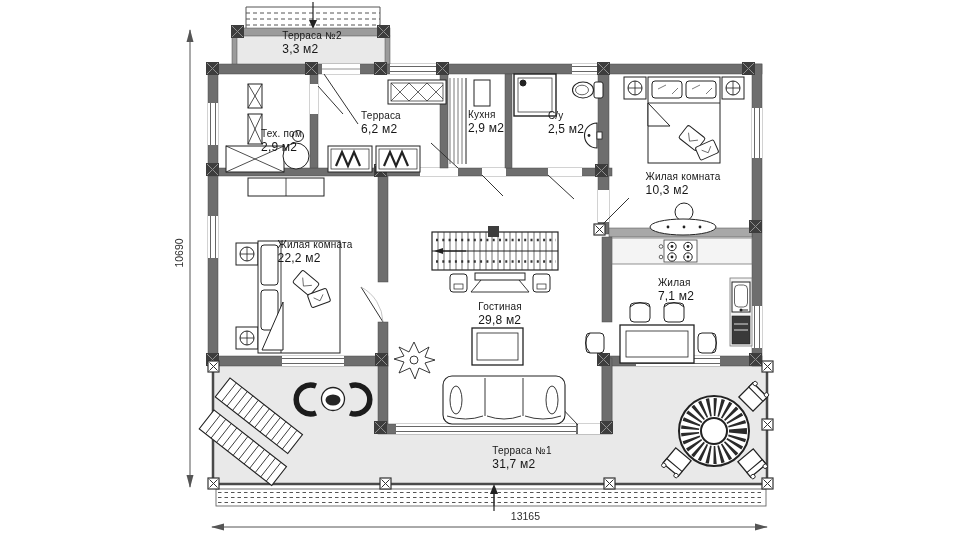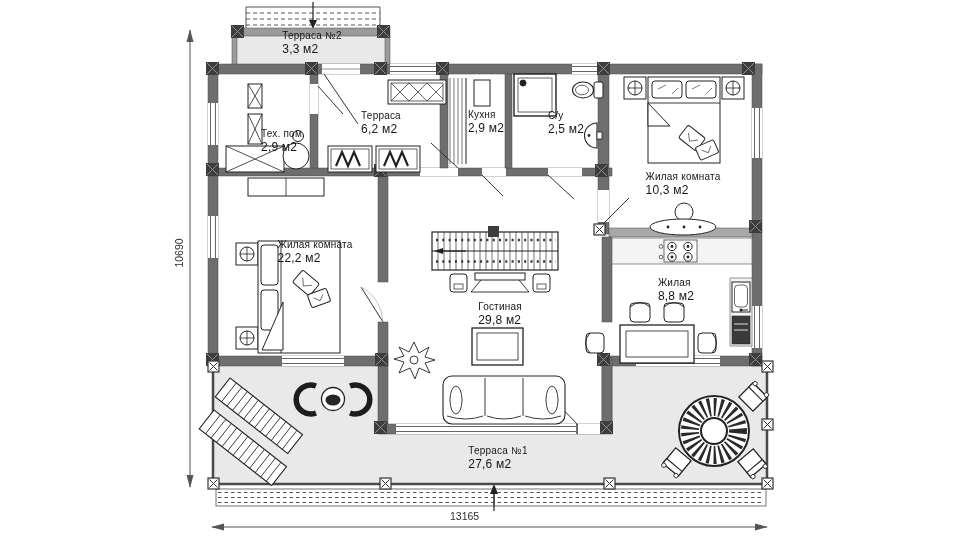--- a/index.html
+++ b/index.html
@@ -4,21 +4,21 @@
 <style>
   html,body{margin:0;padding:0;background:#fff;}
   body{width:960px;height:540px;position:relative;font-family:"Liberation Sans",sans-serif;overflow:hidden;}
   .canvas{position:absolute;left:0;top:0;width:960px;height:540px;background:#fff;}
   svg{position:absolute;left:0;top:0;}
   .room-label{position:absolute;transform:translate(-50%,-50%);text-align:left;
     font-size:10px;line-height:1.2;color:#161616;white-space:nowrap;letter-spacing:.2px;}
   .room-label .rarea{font-size:12px;}
   .dim{position:absolute;font-size:10.5px;color:#2e2e2e;}
   .dim-v{left:156px;top:247px;width:46px;text-align:center;transform:rotate(-90deg);}
-  .dim-h{left:450px;top:510px;width:70px;text-align:left;}
+  .dim-h{left:470px;top:510px;width:70px;text-align:right;}
   .watermark{position:absolute;left:358px;top:246px;width:395px;text-align:center;
     font-size:37px;font-weight:bold;letter-spacing:7px;color:rgba(40,40,40,0.08);pointer-events:none;}
 </style>
 </head>
 <body>
 
 <div class="canvas">
 
 <svg width="960" height="540" viewBox="0 0 960 540">
   <defs>
@@ -382,23 +382,23 @@
 <div class="room-label" style="left:315px;top:252px">
   <div class="rname">Жилая комната</div>
   <div class="rarea">22,2 м2</div>
 </div>
 <div class="room-label" style="left:500px;top:314px">
   <div class="rname">Гостиная</div>
   <div class="rarea">29,8 м2</div>
 </div>
 <div class="room-label" style="left:676px;top:290px">
   <div class="rname">Жилая</div>
-  <div class="rarea">8,8 м2</div>
-</div>
-<div class="room-label" style="left:498px;top:458px">
+  <div class="rarea">7,1 м2</div>
+</div>
+<div class="room-label" style="left:522px;top:458px">
   <div class="rname">Терраса №1</div>
-  <div class="rarea">27,6 м2</div>
+  <div class="rarea">31,7 м2</div>
 </div>
 
 <div class="dim dim-v">10690</div>
 <div class="dim dim-h">13165</div>
 
 </div>
 
 </body></html>

